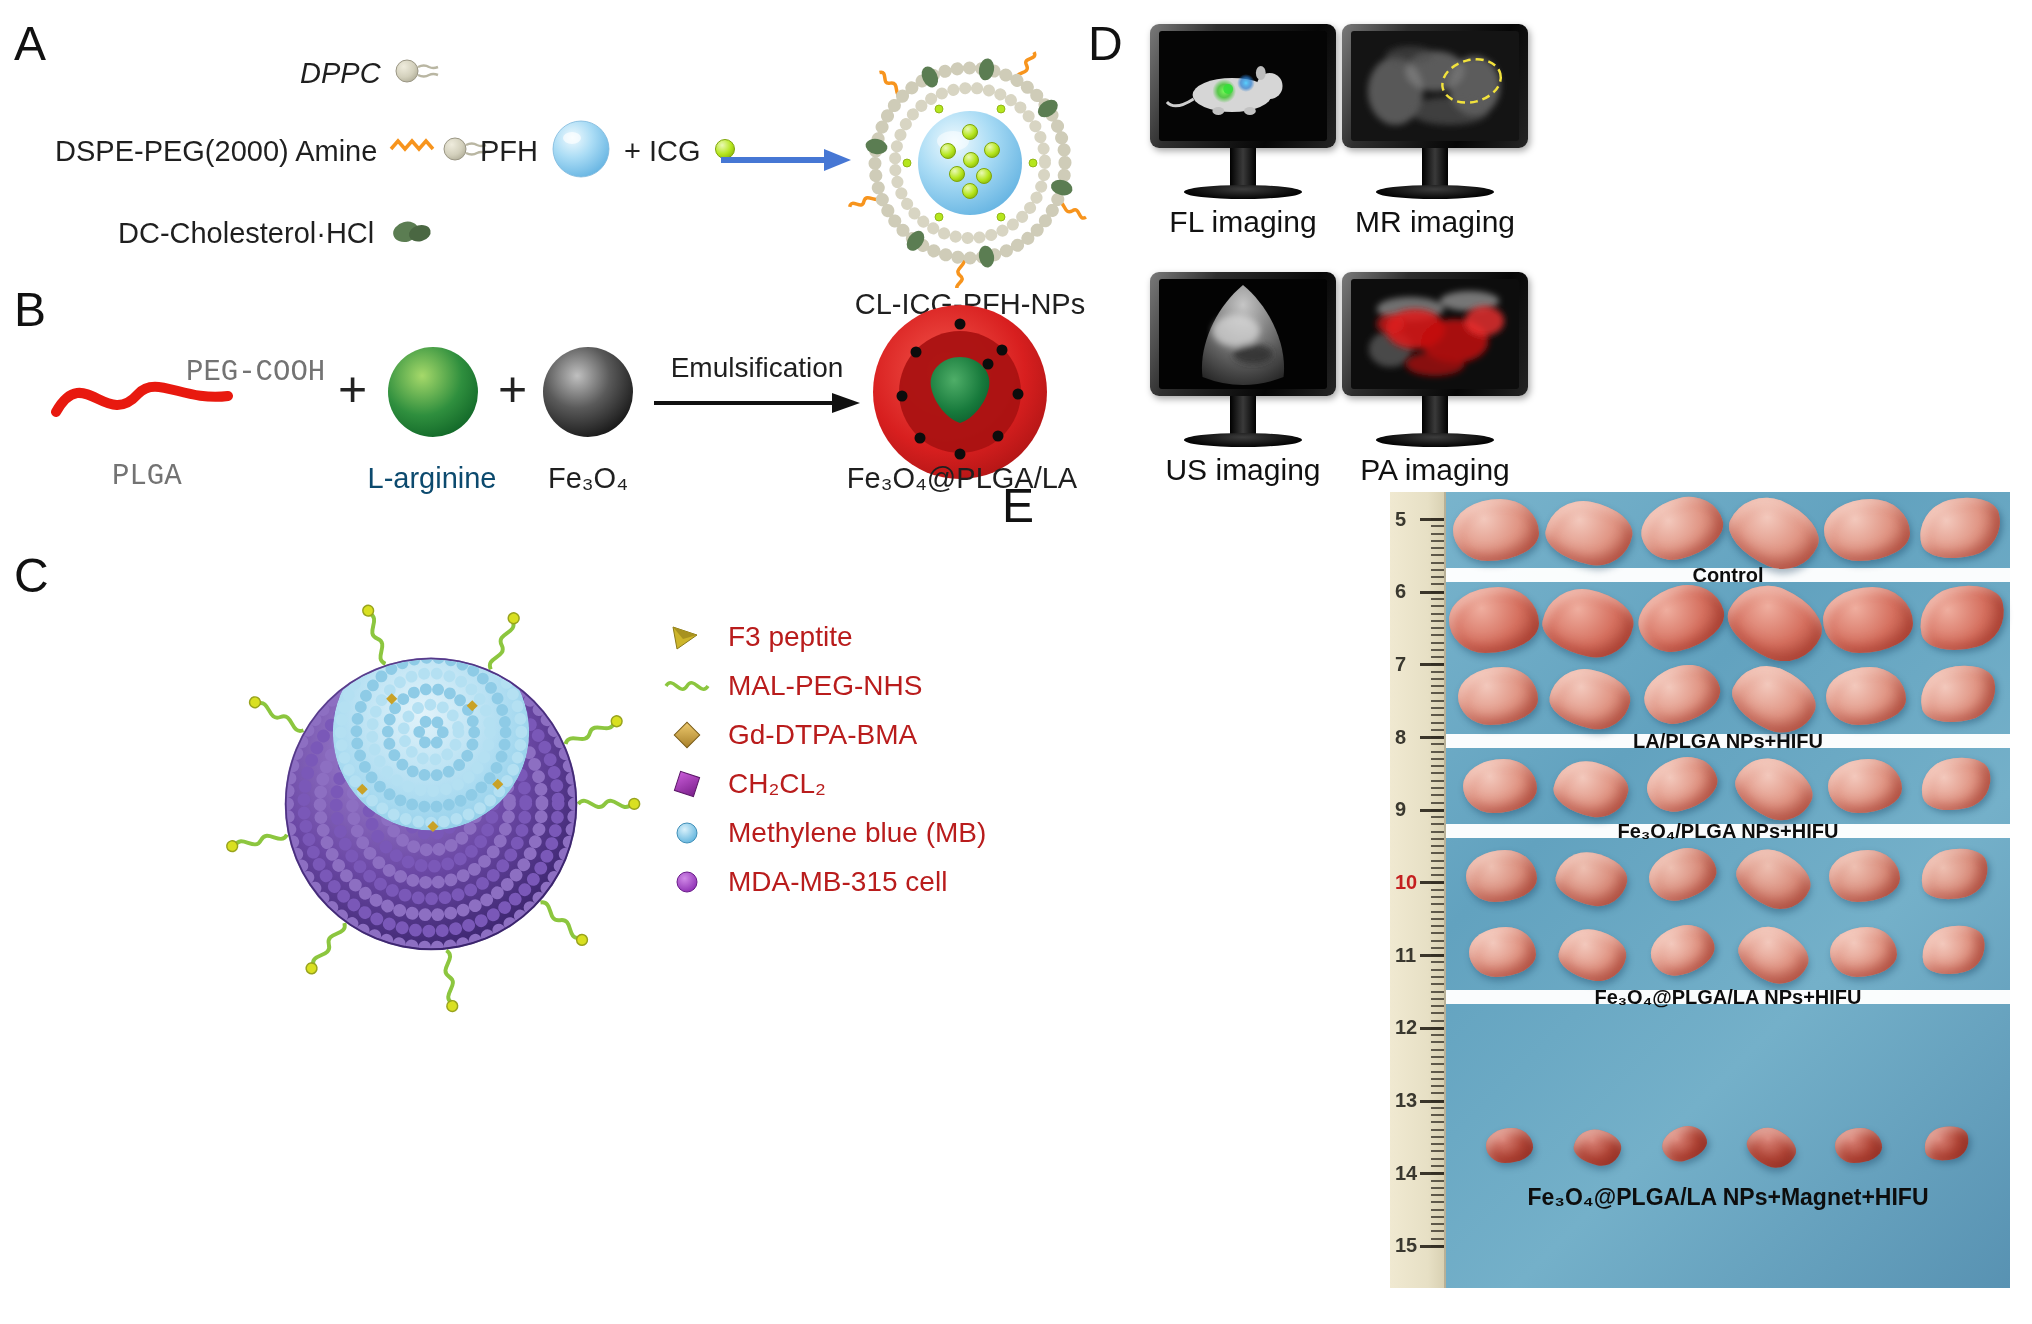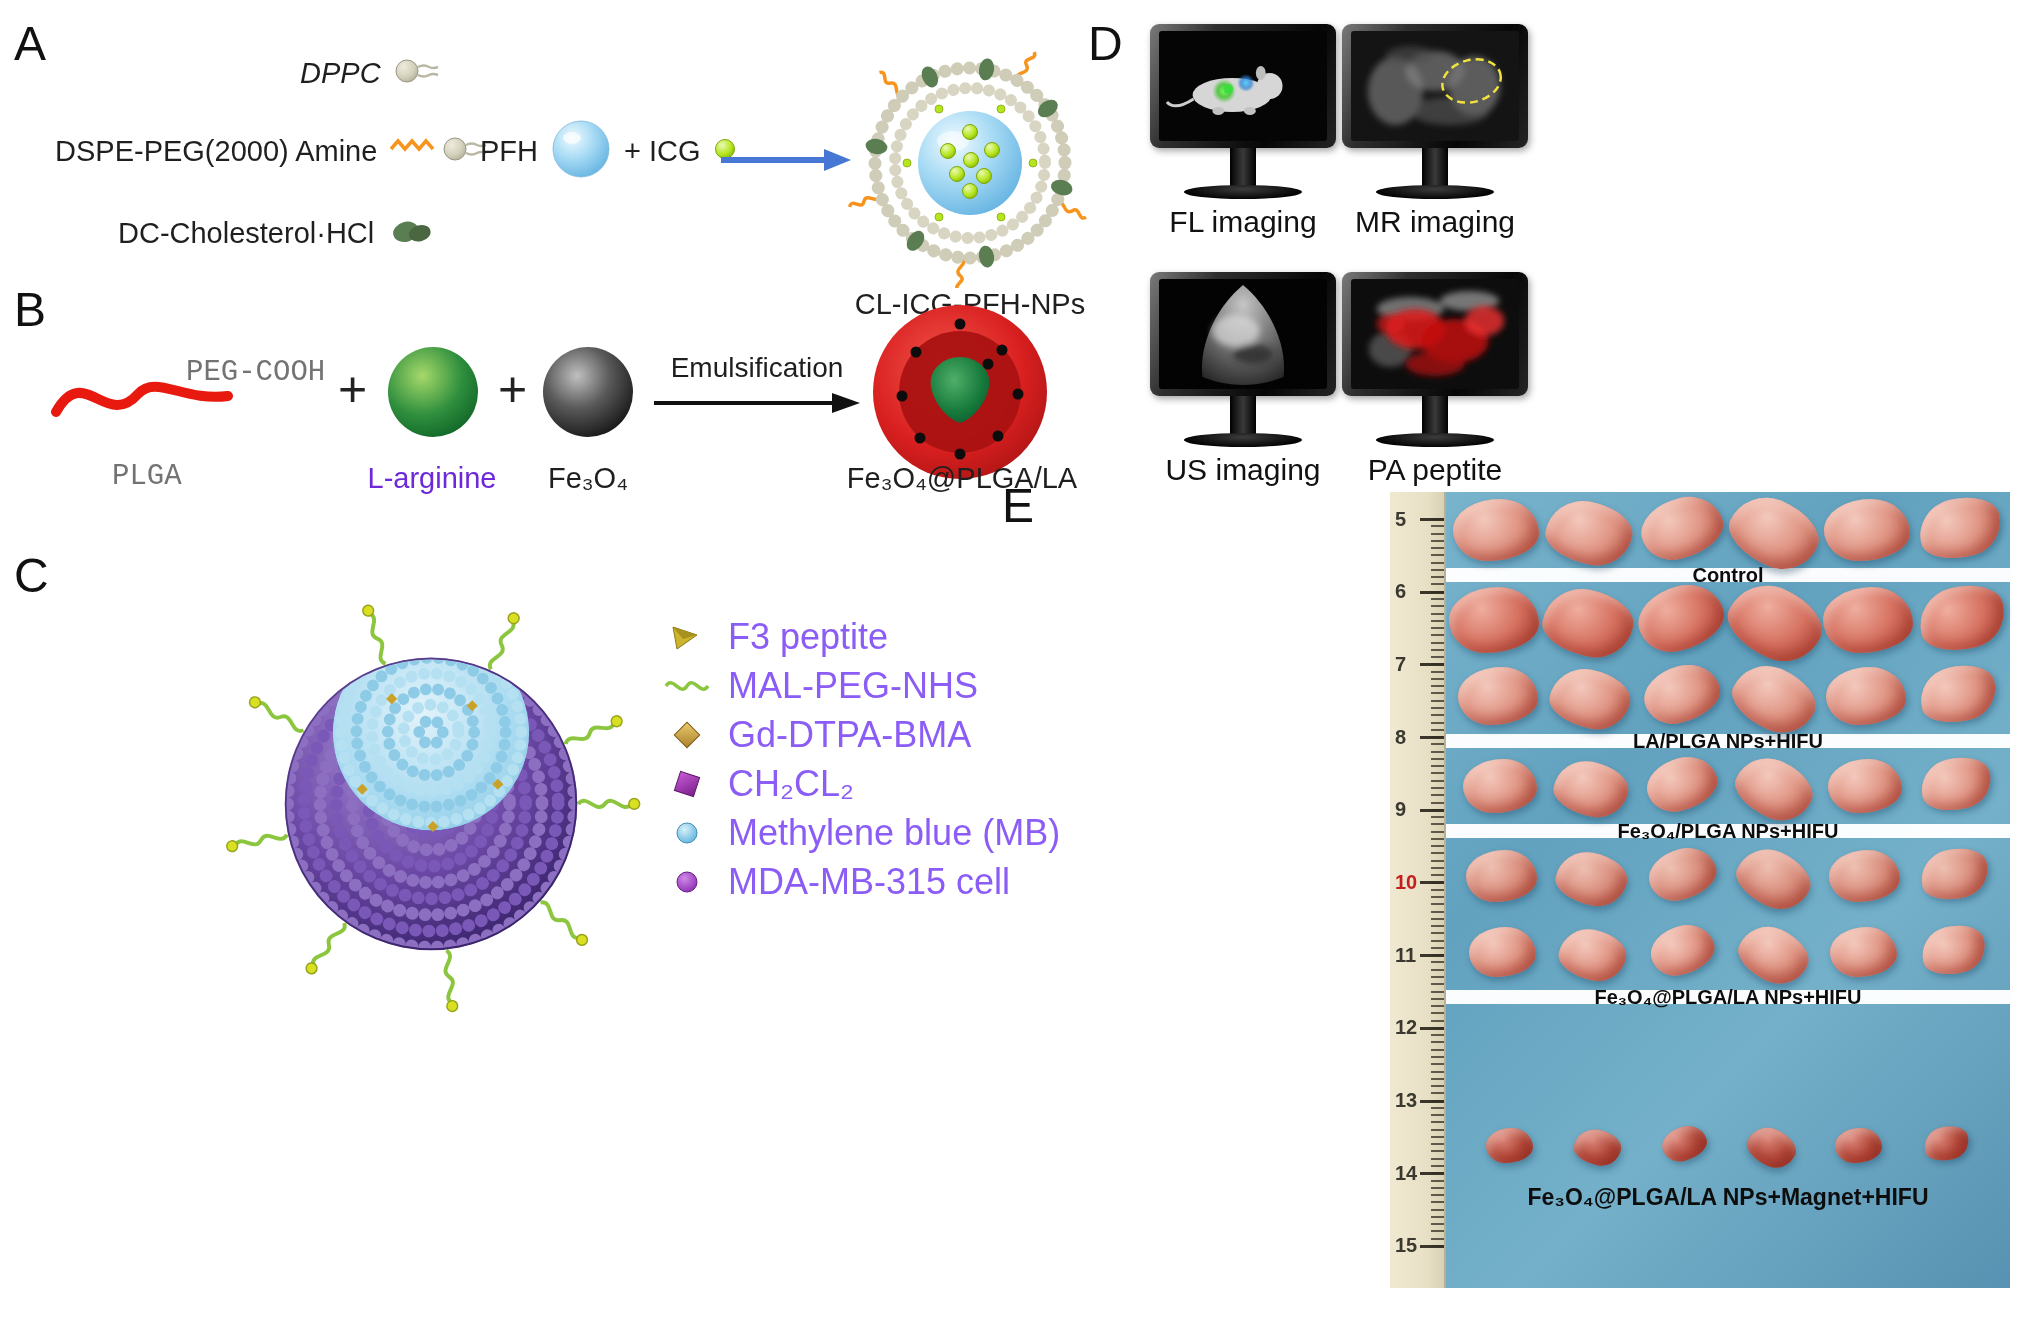--- a/index.html
+++ b/index.html
@@ -3,38 +3,38 @@
 <meta charset="utf-8">
 <style>
   html,body{margin:0;padding:0;background:#fff;}
   body{font-family:"Liberation Sans","DejaVu Sans",sans-serif;color:#1a1a1a;}
   .fig{position:relative;width:2032px;height:1324px;background:#fff;overflow:hidden;}
   .abs{position:absolute;}
   .panel-letter{position:absolute;font-size:48px;color:#111;}
   .lbl{font-size:29px;color:#1f1f1f;white-space:nowrap;}
   .row{display:flex;align-items:center;gap:12px;}
   .red{color:#737373;font-family:Liberation Mono, monospace;}
-  .green-t{color:#6d28d9;}
+  .green-t{color:#0c4a6e;}
   .center{text-align:center;}
 
   
   .plus{position:absolute;font-size:50px;color:#222;}
 
   
   .monitor{position:absolute;width:186px;}
   .bezel{height:124px;border-radius:9px;background:linear-gradient(115deg,#7a7a7a 0%,#2e2e2e 28%,#060606 70%,#242424 100%);padding:7px 9px;box-sizing:border-box;box-shadow:2px 3px 7px rgba(0,0,0,.35);}
   .bezel svg{width:100%;height:100%;border-radius:3px;display:block;}
   .neck{width:26px;height:40px;margin:0 auto;background:linear-gradient(90deg,#000,#3a3a3a,#000);}
   .mbase{width:118px;height:14px;margin:-3px auto 0;background:radial-gradient(ellipse at 50% 30%,#3c3c3c,#050505 70%);border-radius:50%;}
   .mlabel{margin-top:6px;text-align:center;font-size:30px;line-height:34px;color:#111;}
 
   
   .legend-row{display:flex;align-items:center;height:49px;gap:10px;}
   .legend-icon{width:58px;display:flex;justify-content:center;}
-  .legend-label{font-size:36px;color:#8b5cf6;white-space:nowrap;}
+  .legend-label{font-size:28px;color:#b91c1c;white-space:nowrap;}
 
   
   .e-photo{position:absolute;left:1390px;top:492px;width:620px;height:832px;
     background-image:linear-gradient(135deg,#7cb6ce 0%,#62a2bf 35%,#74b0c9 65%,#5892b2 100%);
     background-size:100% 796px;background-repeat:no-repeat;}
   .ruler{position:absolute;left:0;top:0;width:56px;height:796px;
     background:linear-gradient(90deg,#f0e9d1,#e7e0c5 70%,#d9d1b3);border-right:2px solid #b8b096;box-sizing:border-box;}
   .ticks-minor{position:absolute;right:0;top:26px;height:729px;width:13px;
     background:repeating-linear-gradient(to bottom,rgba(50,45,35,.75) 0 2px,transparent 2px 7.27px);}
   .ticks-major{position:absolute;right:0;top:26px;height:732px;width:24px;
@@ -526,21 +526,21 @@
           <ellipse cx="65" cy="50" rx="30" ry="20" fill="#e01818" opacity="0.85"></ellipse>
           <ellipse cx="105" cy="62" rx="34" ry="22" fill="#c21010" opacity="0.85"></ellipse>
           <ellipse cx="135" cy="42" rx="20" ry="15" fill="#f03030" opacity="0.8"></ellipse>
           <ellipse cx="85" cy="85" rx="30" ry="12" fill="#a80e0e" opacity="0.8"></ellipse>
           <ellipse cx="40" cy="45" rx="14" ry="10" fill="#e02020" opacity="0.7"></ellipse>
         </g>
       </svg>
     </div>
     <div class="neck"></div>
     <div class="mbase"></div>
-    <div class="mlabel">PA peptite</div>
+    <div class="mlabel">PA imaging</div>
   </div>
 
   <div class="panel-letter" style="left:1002px;top:478px;">E</div>
 
   <div class="e-photo">
     <div class="ruler">
       <div class="ticks-major"></div>
       <div class="ticks-minor"></div>
       <div class="ruler-nums">
 

